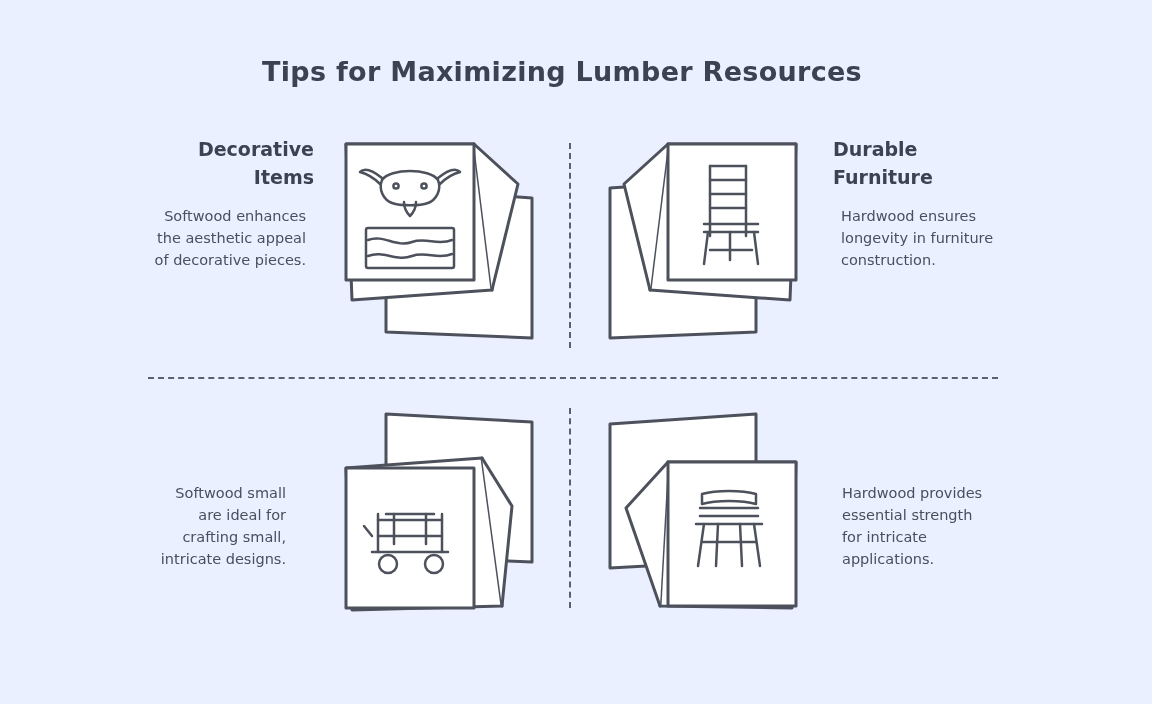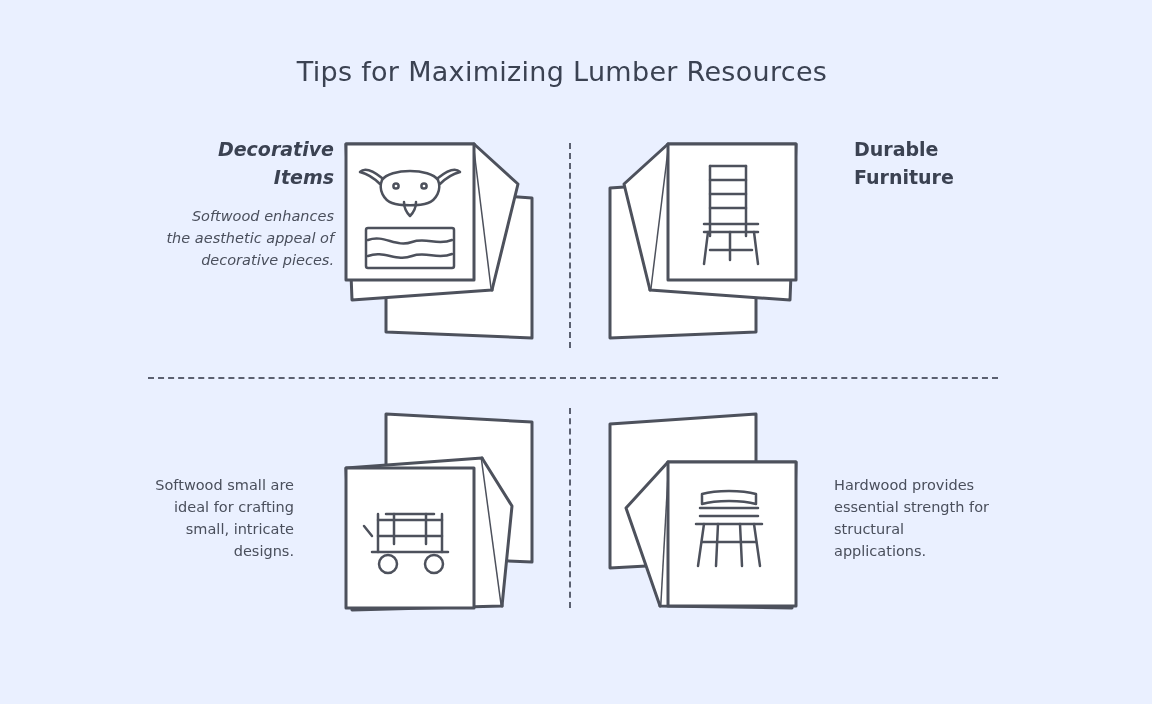--- a/index.html
+++ b/index.html
@@ -18,21 +18,21 @@
     width: 1152px;
     height: 704px;
   }
   .title {
     position: absolute;
     left: 0;
     top: 56px;
     width: 1124px;
     text-align: center;
     font-size: 27px;
-    font-weight: normal;
+    font-weight: bold;
     color: #3b4252;
     letter-spacing: 0.3px;
   }
 
   
   .divider-h {
     position: absolute;
     left: 148px;
     top: 377px;
     width: 850px;
@@ -61,30 +61,30 @@
     position: absolute;
   }
   .block h2 {
     margin: 0 0 14px 0;
     font-size: 19px;
     font-weight: bold;
     color: #3b4252;
     line-height: 1.45;
   }
   .block p {
-    margin: 0;
+    margin: 8px;
     font-size: 14.5px;
     color: #4a4f5c;
     line-height: 1.52;
   }
   .align-right { text-align: right; }
   .align-left  { text-align: left; }
 
-  .b-decorative { left: 164px; top: 136px; width: 170px; font-style: italic; }
-  .b-durable    { left: 854px; top: 136px; width: 172px; }
+  .b-decorative { left: 144px; top: 136px; width: 170px; }
+  .b-durable    { left: 833px; top: 136px; width: 172px; }
   .b-small      { left: 148px; top: 474px; width: 146px; }
   .b-structural { left: 834px; top: 474px; width: 160px; }
 
   
   .illus {
     position: absolute;
   }
   .illus svg { display: block; }
 
   .i-top-left     { left: 342px; top: 140px; }
@@ -130,20 +130,21 @@
       <g stroke-width="2.5">
         <rect x="24" y="88" width="88" height="40" rx="2" fill="#ffffff"></rect>
         <path d="M26 100 C42 94 54 108 70 102 C84 97 96 106 110 100"></path>
         <path d="M26 116 C42 110 54 122 70 116 C84 111 96 120 110 114"></path>
       </g>
     </svg>
   </div>
 
   <div class="block b-durable align-left">
     <h2>Durable Furniture</h2>
+    <p>Hardwood ensures longevity in furniture construction.</p>
   </div>
 
   <div class="illus i-top-right">
     <svg width="200" height="210" viewBox="0 0 200 210" fill="none" stroke="#4d515c" stroke-width="3" stroke-linejoin="round" stroke-linecap="round">
 
       <path d="M4 48 L150 38 L150 192 L4 198 Z" fill="#ffffff"></path>
 
       <path d="M62 4 L190 4 L184 160 L44 150 Z" fill="#ffffff"></path>
       <path d="M62 4 L18 44 L44 150" fill="#ffffff"></path>
 
@@ -190,21 +191,21 @@
         <path d="M30 142 L106 142"></path>
         <path d="M44 104 L92 104"></path>
         <circle cx="46" cy="154" r="9"></circle>
         <circle cx="92" cy="154" r="9"></circle>
         <path d="M30 126 L22 116"></path>
       </g>
     </svg>
   </div>
 
   <div class="block b-structural align-left">
-    <p>Hardwood provides essential strength for structural applications.</p>
+    <p>Hardwood provides essential strength for intricate applications.</p>
   </div>
 
   <div class="illus i-bottom-right">
     <svg width="200" height="210" viewBox="0 0 200 210" fill="none" stroke="#4d515c" stroke-width="3" stroke-linejoin="round" stroke-linecap="round">
 
       <path d="M4 14 L150 4 L150 150 L4 158 Z" fill="#ffffff"></path>
 
       <path d="M62 52 L190 52 L186 198 L54 196 Z" fill="#ffffff"></path>
       <path d="M62 52 L20 98 L54 196" fill="#ffffff"></path>
 

